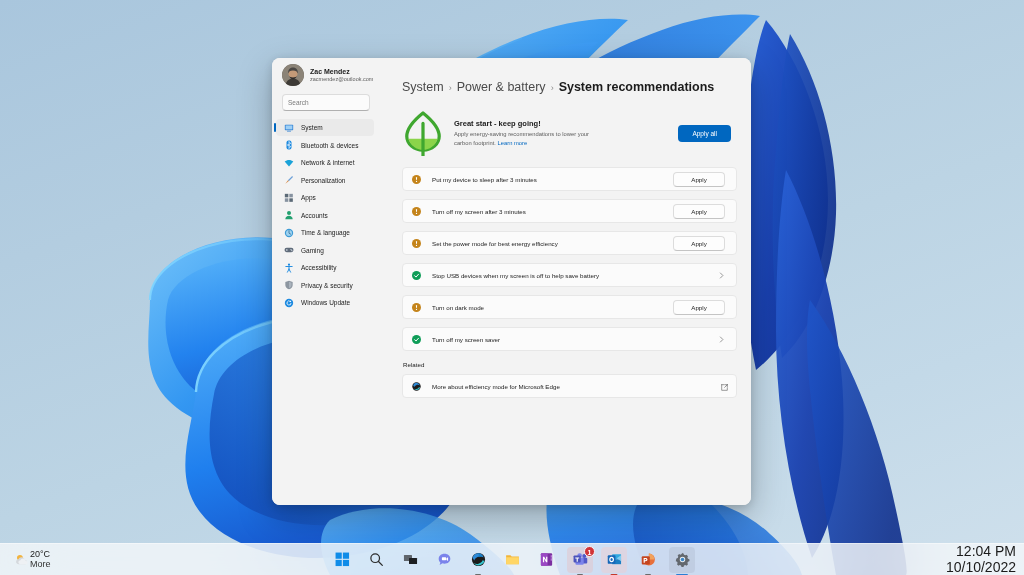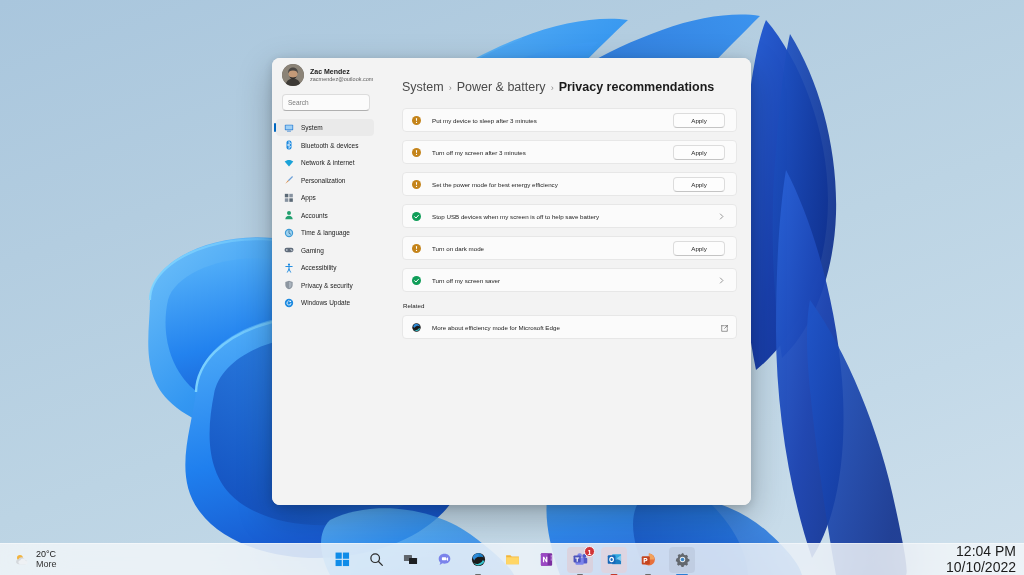--- a/index.html
+++ b/index.html
@@ -22,21 +22,21 @@
   #taskbar {
     position: absolute; left: 0; bottom: 0;
     width: 1024px; height: 32px;
     background: rgba(243,246,249,0.82);
     backdrop-filter: blur(30px);
     border-top: 1px solid rgba(255,255,255,0.45);
     display: flex; align-items: center;
     z-index: 40;
   }
   #weather {
-    display: flex; align-items: center; gap: 6px;
+    display: flex; align-items: center; 
     margin-left: 8px; padding: 2px 8px 2px 6px; border-radius: 4px;
     height: 28px;
   }
   #weather .wtext { line-height: 1.08; }
   #weather .wtemp { font-size: 9px; color: #1b1b1b; }
   #weather .wdesc { font-size: 9px; color: #333; }
 
   #tb-center {
     position: absolute; left: 50%; transform: translateX(-50%);
     display: flex; align-items: center; gap: 8px; height: 32px;
@@ -438,23 +438,35 @@
         </div>
       </div>
 
       <div id="content">
 
         <div id="breadcrumb">
           <span class="crumb">System</span>
           <span class="sep">›</span>
           <span class="crumb">Power &amp; battery</span>
           <span class="sep">›</span>
-          <span class="crumb current">Privacy recommendations</span>
+          <span class="crumb current">System recommendations</span>
         </div>
 
+        <div id="banner">
+          <svg id="leaf" viewBox="0 0 44 48">
+            <path d="M22 3 C32 11 39 19 39 27.5 C39 35.5 31.5 42 22 42 C12.5 42 5 35.5 5 27.5 C5 19 12 11 22 3 Z" fill="none" stroke="#3fa72f" stroke-width="3.4" stroke-linejoin="round"></path>
+            <path d="M6.6 30 C9 37.2 15 41.6 22 41.6 C29 41.6 35 37.2 37.4 30 Z" fill="#8bd44a"></path>
+            <path d="M22 14 L22 48" stroke="#3fa72f" stroke-width="3.4" stroke-linecap="round"></path>
+          </svg>
+          <div class="btext">
+            <div class="btitle">Great start - keep going!</div>
+            <div class="bdesc"><span>Apply energy-saving recommendations to lower your carbon footprint.</span> <span class="blink">Learn more</span></div>
+          </div>
+          <button id="apply-all">Apply all</button>
+        </div>
 
         <div>
 
           <div class="rec-row">
             <svg class="rec-icon" viewBox="0 0 12 12">
               <circle cx="6" cy="6" r="6" fill="#c4841b"></circle>
                 <rect x="5.3" y="2.5" width="1.4" height="4" rx="0.7" fill="#fff"></rect>
                 <circle cx="6" cy="8.6" r="0.85" fill="#fff"></circle>
             </svg>
             <span class="rec-label">Put my device to sleep after 3 minutes</span>

